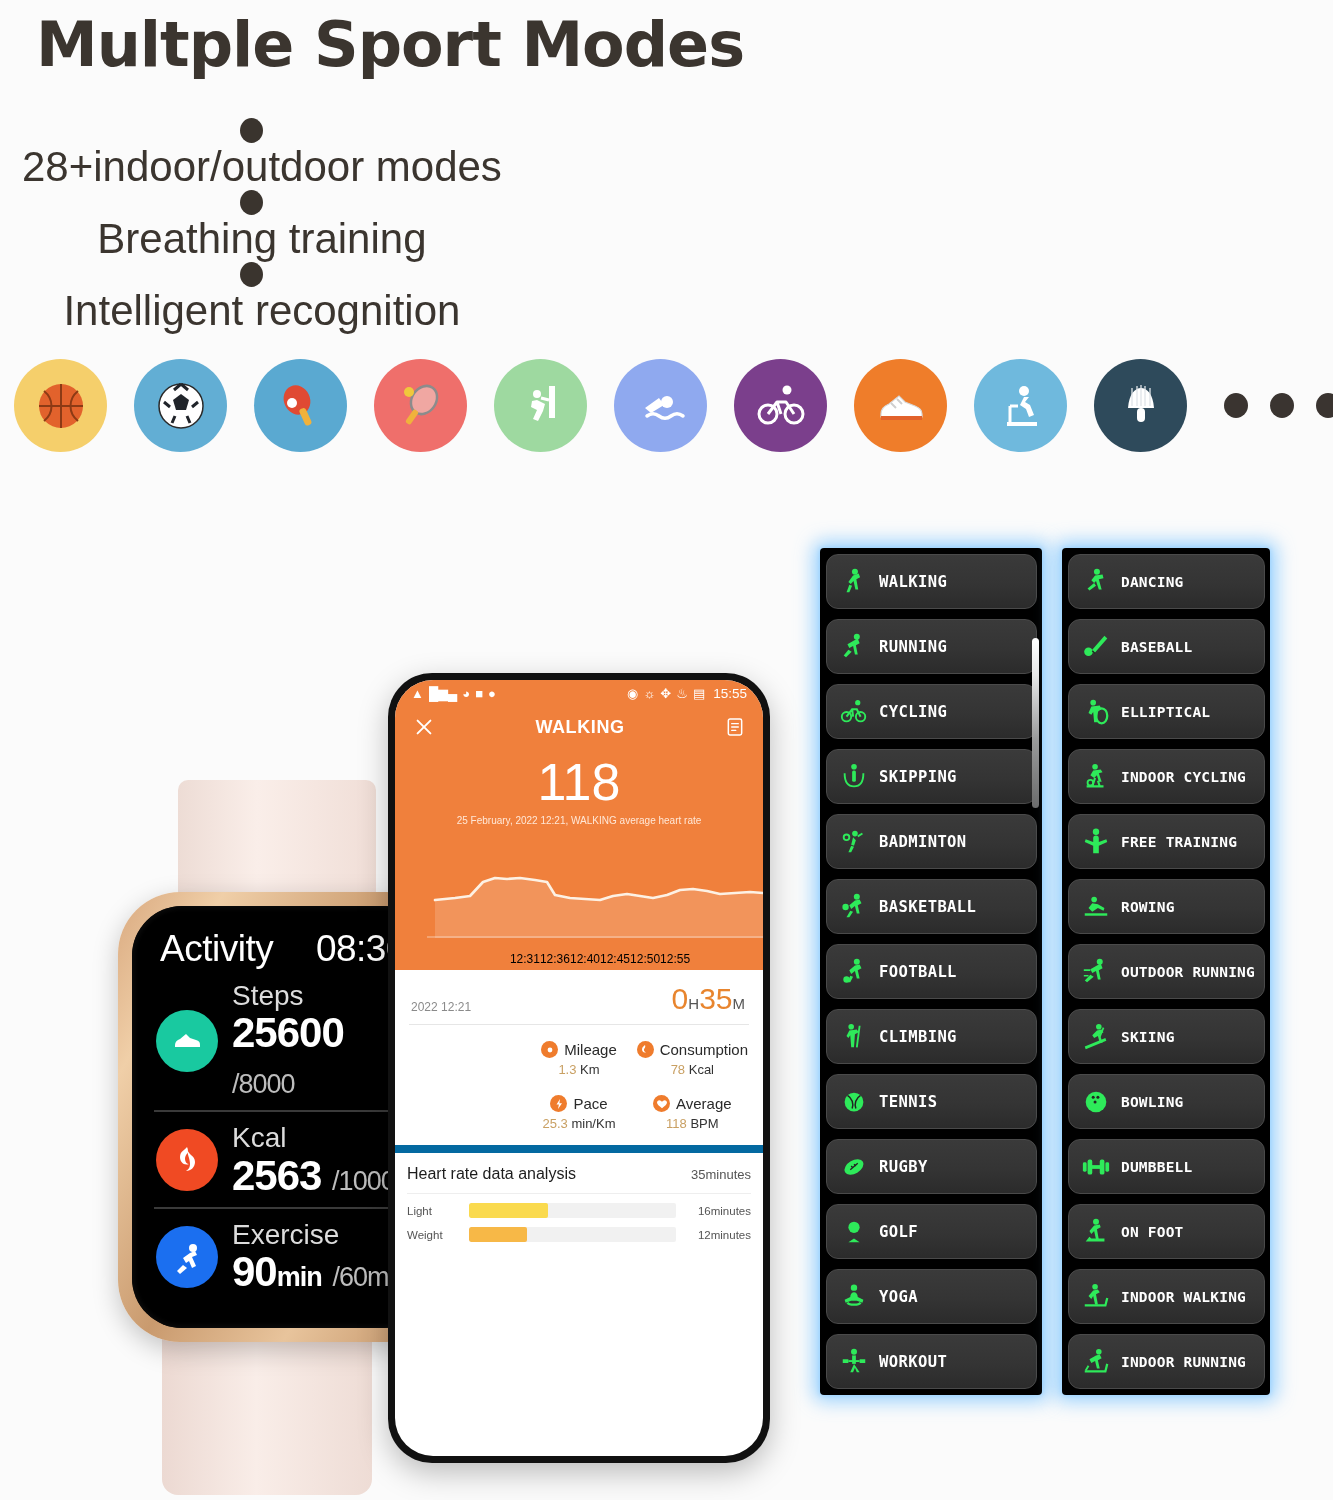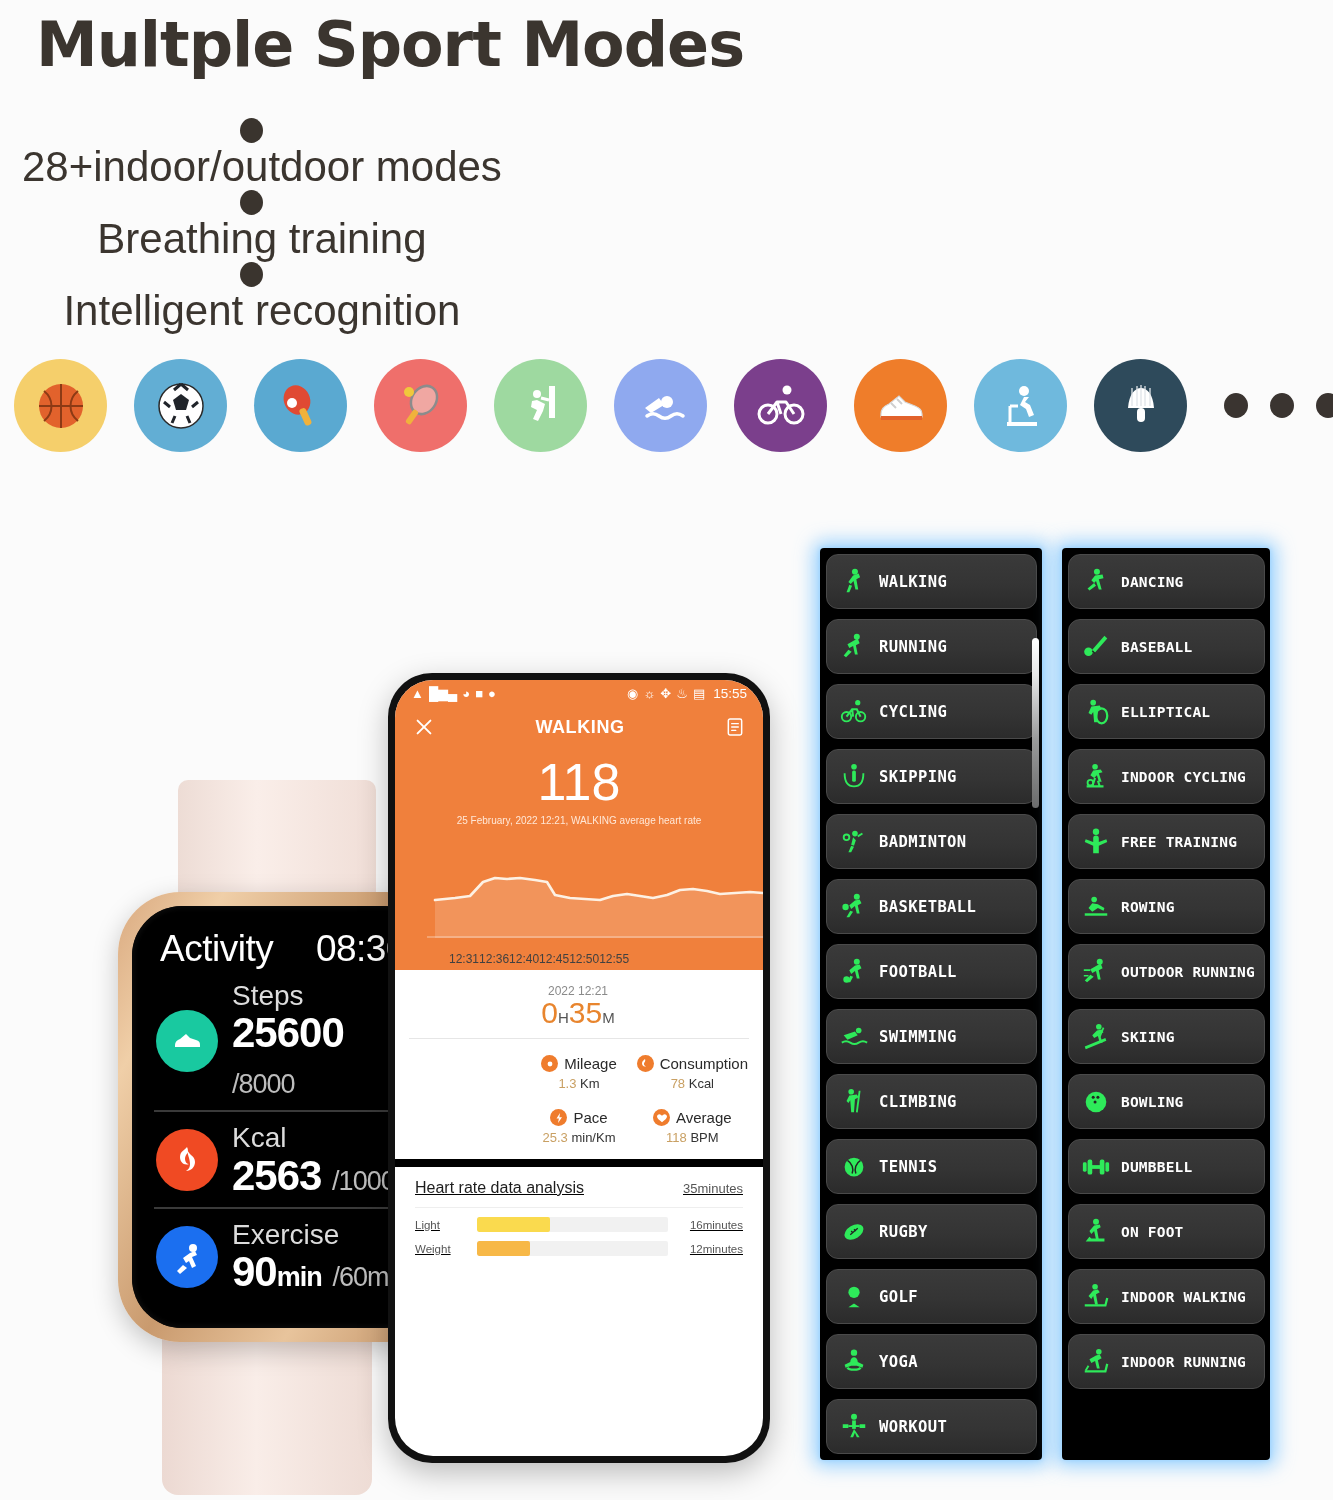--- a/index.html
+++ b/index.html
@@ -104,37 +104,37 @@
     justify-content: space-between; padding: 0 16px; color: #fff; font-size: 13px;
   }
   .sb-left, .sb-right { display: flex; align-items: center; gap: 5px; }
   .sb-right span.clock { font-size: 13.5px; margin-left: 3px; }
   .p-orange { background: #f0803c; position: relative; padding-bottom: 4px; }
   .p-navbar { display: flex; align-items: center; justify-content: space-between; padding: 10px 18px 4px; }
   .p-navtitle { color: #fff; font-size: 18px; font-weight: bold; letter-spacing: .6px; }
   .p-bpm { text-align: center; color: #fff; font-size: 52px; font-weight: 300; margin-top: 14px; line-height: 1; }
   .p-sub { text-align: center; color: #ffe7d7; font-size: 10px; margin-top: 7px; }
   .hr-chart { position: relative; height: 112px; margin-top: 12px; }
-  .hr-axis { display: flex; justify-content: flex-start; color: #404040;
+  .hr-axis { display: flex; justify-content: center; color: #000000;
              font-size: 12px; padding: 2px 12px 0 54px; }
   .p-white { background: #fff; padding: 6px 14px 0 14px; }
-  .dur-row { display: flex; justify-content: space-between; align-items: center;
-             padding: 8px 4px 10px 2px; border-bottom: 1px solid #e6e6e6; flex-direction: column; }
+  .dur-row { display: flex; justify-content: space-between; align-items: flex-end;
+             padding: 8px 4px 10px 2px; border-bottom: 1px solid #e6e6e6; }
   .dur-date { color: #8a8a8a; font-size: 12px; }
   .dur-big { color: #e8852e; font-size: 30px; font-weight: 300; line-height: 1; }
   .dur-big small { color: #555; font-size: 15px; font-weight: 400; }
   .grid4 { display: grid; grid-template-columns: 1fr 1fr 1fr; row-gap: 18px; padding: 16px 0 14px; }
   .cellbox { text-align: center; }
   .cell-head { display: flex; align-items: center; justify-content: center; gap: 6px; }
   .cell-dot { width: 17px; height: 17px; border-radius: 50%; background: #ef7c2d; flex: none;
               display: flex; align-items: center; justify-content: center; }
   .cell-name { font-size: 15px; color: #2a2a2a; }
   .cell-val { margin-top: 4px; font-size: 13px; color: #c9a063; }
   .cell-val b { color: #333; font-weight: 400; }
-  .hr-analysis { border-top: 8px solid #000000; margin: 0 -14px; padding: 12px 20px 8px; text-decoration: underline; }
+  .hr-analysis { border-top: 8px solid #0369a1; margin: 0 -14px; padding: 12px 12px 8px; }
   .hra-head { display: flex; justify-content: space-between; align-items: baseline;
               border-bottom: 1px solid #eee; padding-bottom: 10px; }
   .hra-title { font-size: 16px; color: #1d1d1d; }
   .hra-min { font-size: 13px; color: #555; }
   .hra-row { display: flex; align-items: center; margin-top: 9px; font-size: 11.5px; color: #555; }
   .hra-lbl { width: 62px; }
   .hra-track { flex: 1; height: 15px; background: #f1f1f1; border-radius: 2px; overflow: hidden; }
   .hra-fill { height: 100%; border-radius: 2px; }
   .hra-right { width: 75px; text-align: right; }
 
@@ -551,30 +551,20 @@
                 <path d="M17 9l-6 5 2 4 4-3 2 8h3l-2-9 4-2-2-4z"></path>
                 <path d="M12 20l-3 7h3l3-6z"></path>
                 <circle cx="8" cy="24" r="3.4"></circle>
               </svg>
             </span>
             <span class="mode-lbl">FOOTBALL</span>
           </div>
           <div class="mode-item">
             <span class="mode-ico" style="color:#2eea5a">
               <svg width="30" height="30" viewBox="0 0 32 32" fill="#2eea5a">
-                <circle cx="21" cy="9" r="3"></circle>
-                <path d="M5 14l12-4 3 4-11 5z"></path>
-                <path d="M3 22c3-2 6-2 9 0s6 2 9 0 6-2 9 0" fill="none" stroke="currentColor" stroke-width="2"></path>
-              </svg>
-            </span>
-            <span class="mode-lbl">SWIMMING</span>
-          </div>
-          <div class="mode-item">
-            <span class="mode-ico" style="color:#2eea5a">
-              <svg width="30" height="30" viewBox="0 0 32 32" fill="#2eea5a">
                 <circle cx="13" cy="5" r="3"></circle>
                 <path d="M11 9l-3 6 2 2 2-3 1 13h3l1-14 4-2-2-3z"></path>
                 <path d="M22 4l-3 23" fill="none" stroke="currentColor" stroke-width="2"></path>
               </svg>
             </span>
             <span class="mode-lbl">CLIMBING</span>
           </div>
           <div class="mode-item">
             <span class="mode-ico" style="color:#2eea5a">
               <svg width="30" height="30" viewBox="0 0 32 32" fill="#2eea5a">

